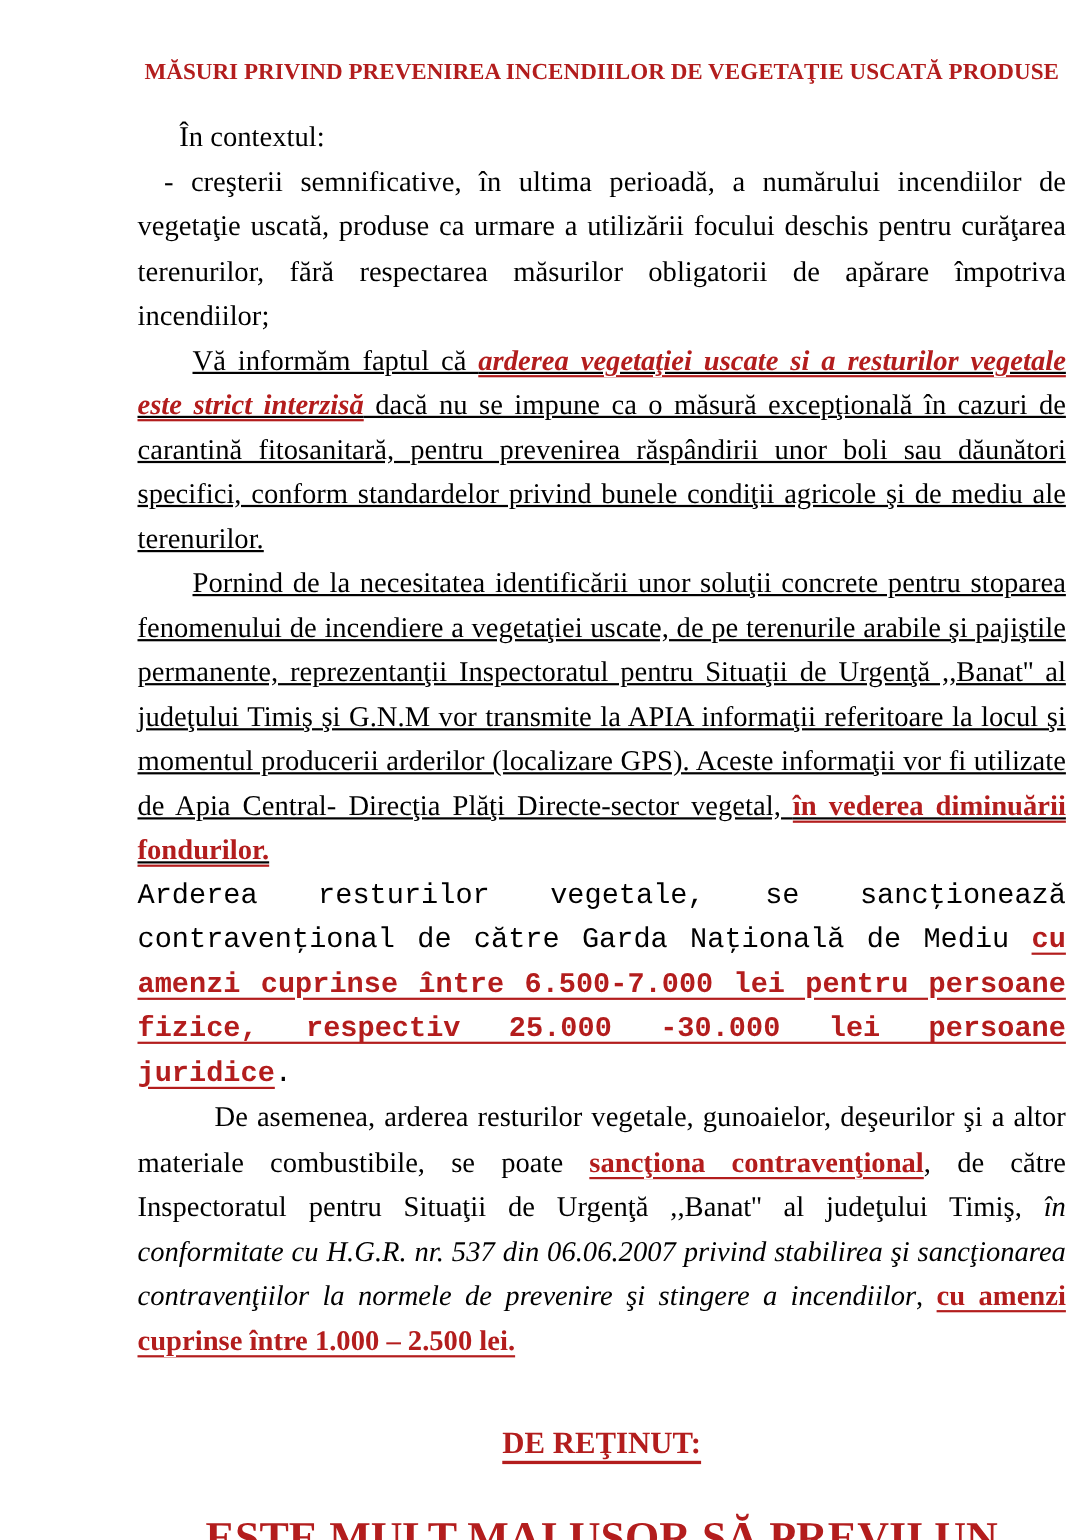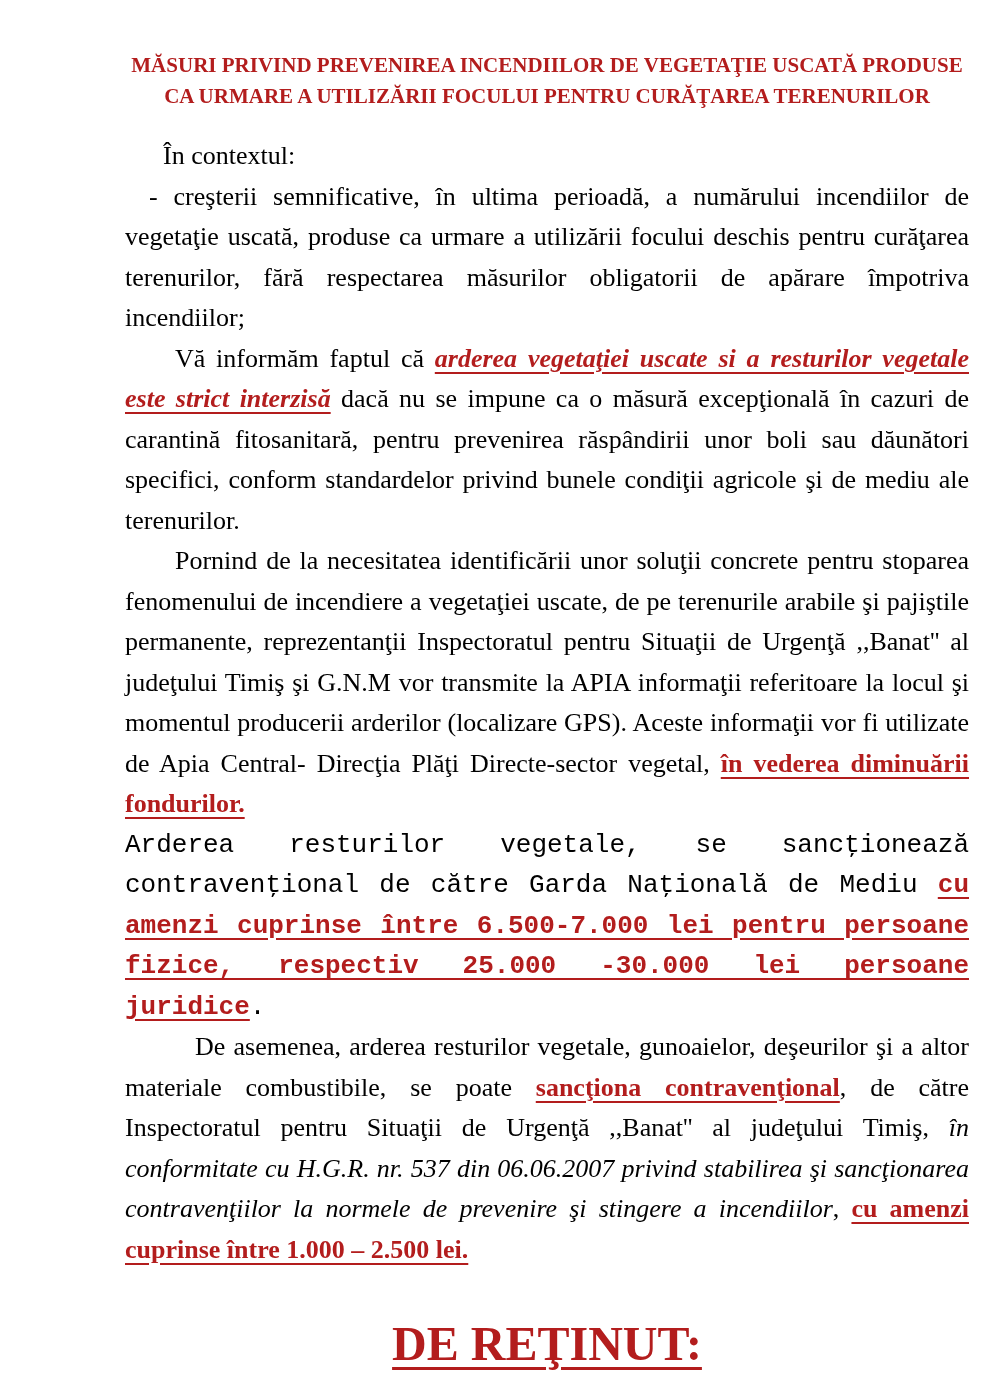--- a/index.html
+++ b/index.html
@@ -25,39 +25,39 @@
   }
 
   .body-text p {
     font-size: 26px;
     line-height: 40.5px;
     text-align: justify;
     margin: 0;
   }
   .ind-38 { text-indent: 38px; }
   .ind-24 { text-indent: 24px; }
-  .ind-50 { text-indent: 50px; }
+  .ind-50 { text-indent: 50px; text-decoration: underline; }
   .ind-70 { text-indent: 70px; }
   .ind-0  { text-indent: 0; font-family: Liberation Mono, monospace; }
 
   .seg-red {
     color: var(--accent);
     font-weight: bold;
     text-decoration: underline;
     text-decoration-thickness: 2px;
     text-underline-offset: 5px;
   }
   .seg-italic { font-style: italic; }
 
   .note-heading {
     margin: 50px 0 0 0;
     text-align: center;
     color: var(--accent);
     font-weight: bold;
-    font-size: 48px;
+    font-size: 28px;
     line-height: 48px;
   }
   .note-heading .u, .warning-heading .u {
     text-decoration: underline;
     text-decoration-thickness: 3px;
     text-underline-offset: 7px;
   }
   .warning-heading {
     margin: 32px 0 0 0;
     text-align: center;
@@ -69,21 +69,20 @@
   .warning-heading .u { text-decoration-thickness: 4px; }
 </style>
 </head>
 <body>
 
 <div class="page">
   <div class="content">
 
     <h1 class="doc-title">
       <div>MĂSURI PRIVIND PREVENIREA INCENDIILOR DE VEGETAŢIE USCATĂ PRODUSE</div>
-      <div>CA URMARE A UTILIZĂRII FOCULUI PENTRU CURĂŢAREA TERENURILOR</div>
     </h1>
 
     <div class="body-text">
       <p class="ind-38"><span class="seg">În contextul:</span></p>
       <p class="ind-24"><span class="seg">- creşterii semnificative, în ultima perioadă, a numărului incendiilor de vegetaţie uscată, produse ca urmare a utilizării focului deschis pentru curăţarea terenurilor, fără respectarea măsurilor obligatorii de apărare împotriva incendiilor;</span></p>
       <p class="ind-50"><span class="seg">Vă informăm faptul că </span><span class="seg seg-red seg-italic">arderea vegetaţiei uscate si a resturilor vegetale este strict interzisă</span><span class="seg"> dacă nu se impune ca o măsură excepţională în cazuri de carantină fitosanitară, pentru prevenirea răspândirii unor boli sau dăunători specifici, conform standardelor privind bunele condiţii agricole şi de mediu ale terenurilor.</span></p>
       <p class="ind-50"><span class="seg">Pornind de la necesitatea identificării unor soluţii concrete pentru stoparea fenomenului de incendiere a vegetaţiei uscate, de pe terenurile arabile şi pajiştile permanente, reprezentanţii Inspectoratul pentru Situaţii de Urgenţă ,,Banat'' al judeţului Timiş şi G.N.M vor transmite la APIA informaţii referitoare la locul şi momentul producerii arderilor (localizare GPS). Aceste informaţii vor fi utilizate de Apia Central- Direcţia Plăţi Directe-sector vegetal, </span><span class="seg seg-red">în vederea diminuării fondurilor.</span></p>
       <p class="ind-0"><span class="seg">Arderea resturilor vegetale, se sancţionează contravenţional de către Garda Naţională de Mediu </span><span class="seg seg-red">cu amenzi cuprinse între 6.500-7.000 lei pentru persoane fizice, respectiv 25.000 -30.000 lei persoane juridice</span><span class="seg">.</span></p>
       <p class="ind-70"><span class="seg">De asemenea, arderea resturilor vegetale, gunoaielor, deşeurilor şi a altor materiale combustibile, se poate </span><span class="seg seg-red">sancţiona contravenţional</span><span class="seg">, de către Inspectoratul pentru Situaţii de Urgenţă ,,Banat'' al judeţului Timiş, </span><span class="seg seg-italic">în conformitate cu H.G.R. nr. 537 din 06.06.2007 privind stabilirea şi sancţionarea contravenţiilor la normele de prevenire şi stingere a incendiilor</span><span class="seg">, </span><span class="seg seg-red">cu amenzi cuprinse între 1.000 – 2.500 lei.</span></p>
     </div>

